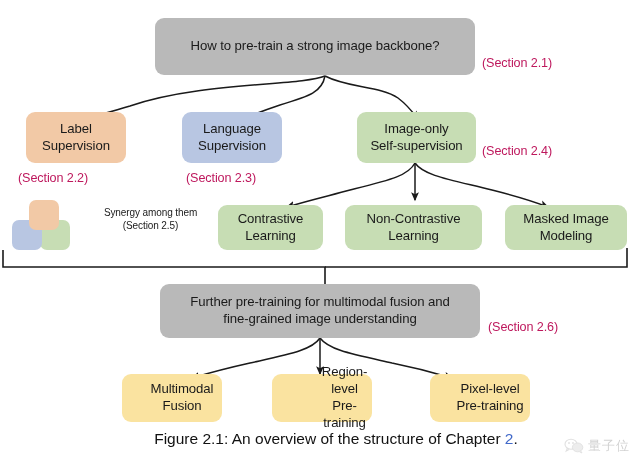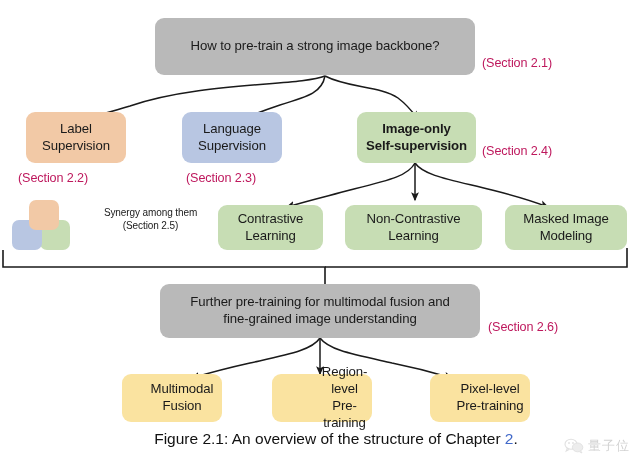--- a/index.html
+++ b/index.html
@@ -141,21 +141,21 @@
 Supervision</span>
   </div>
   <div class="section-label" style="left:18px; top:171px;">(Section 2.2)</div>
 
   <div class="node node-blue" style="left:182px; top:112px; width:100px; height:51px;">
     <span style="white-space:pre-line;">Language
 Supervision</span>
   </div>
   <div class="section-label" style="left:186px; top:171px;">(Section 2.3)</div>
 
-  <div class="node node-green" style="left:357px; top:112px; width:119px; height:51px;font-weight:bold;">
+  <div class="node node-green" style="left:357px; top:112px; width:119px; height:51px;">
     <span style="white-space:pre-line;">Image-only
 Self-supervision</span>
   </div>
   <div class="section-label" style="left:482px; top:144px;">(Section 2.4)</div>
 
   <div id="synergy-icon">
     <div class="sq sq-blue"></div>
     <div class="sq sq-green"></div>
     <div class="sq sq-orange"></div>
   </div>

